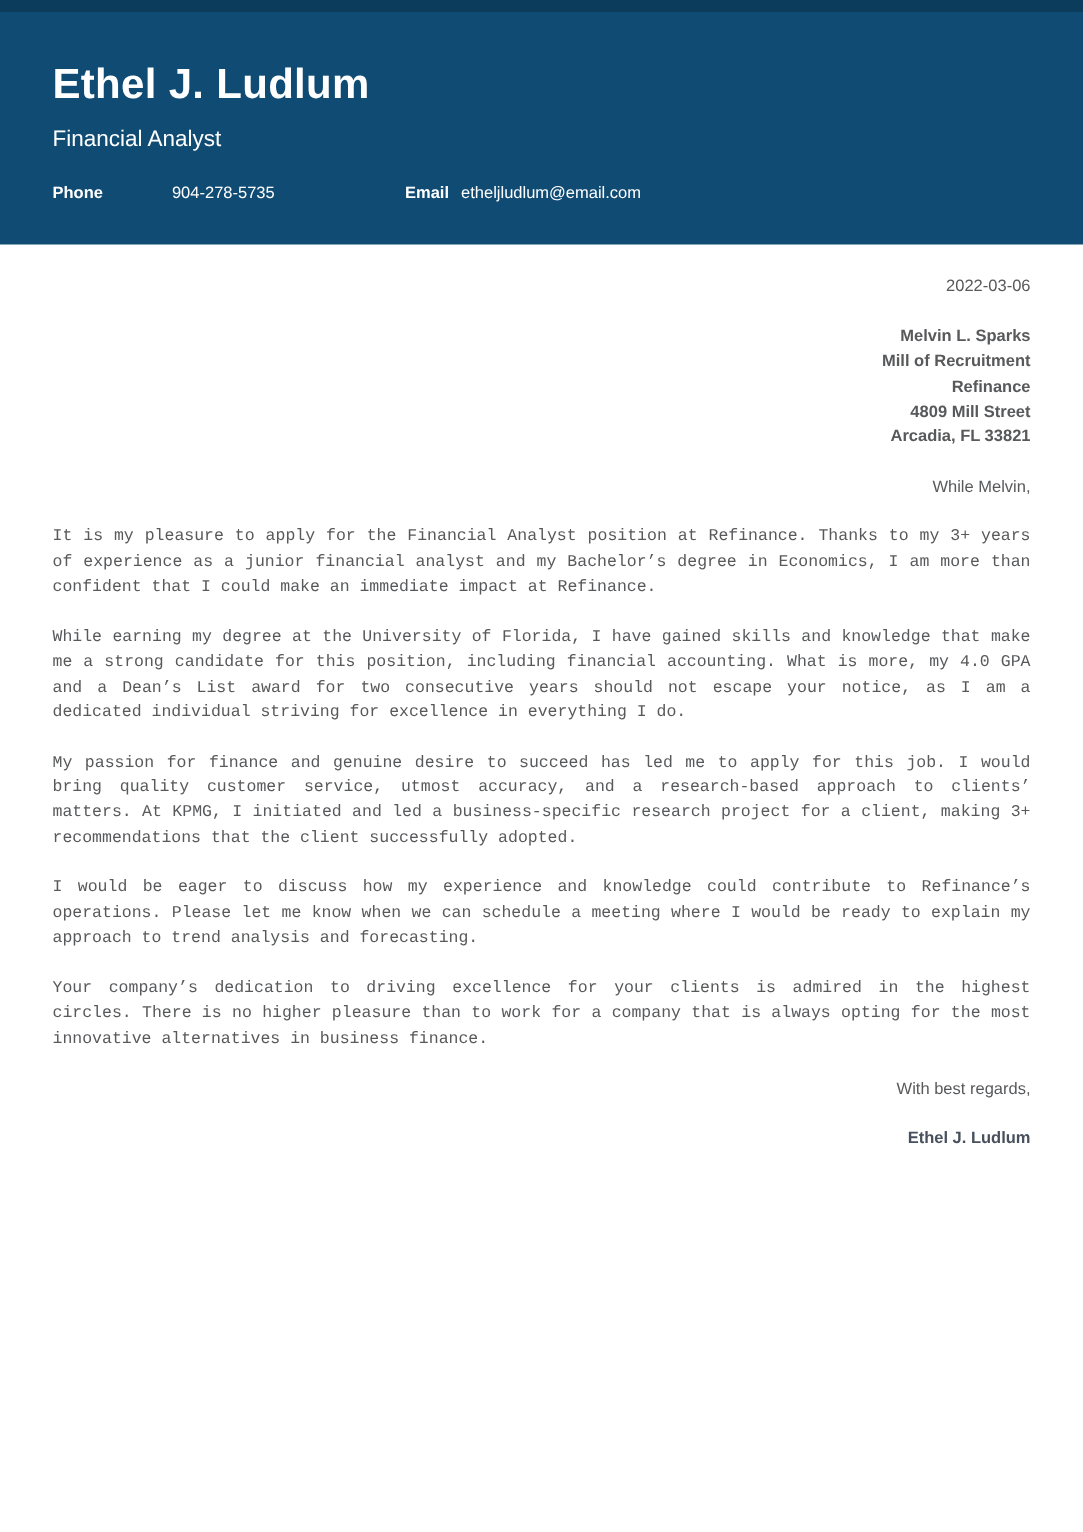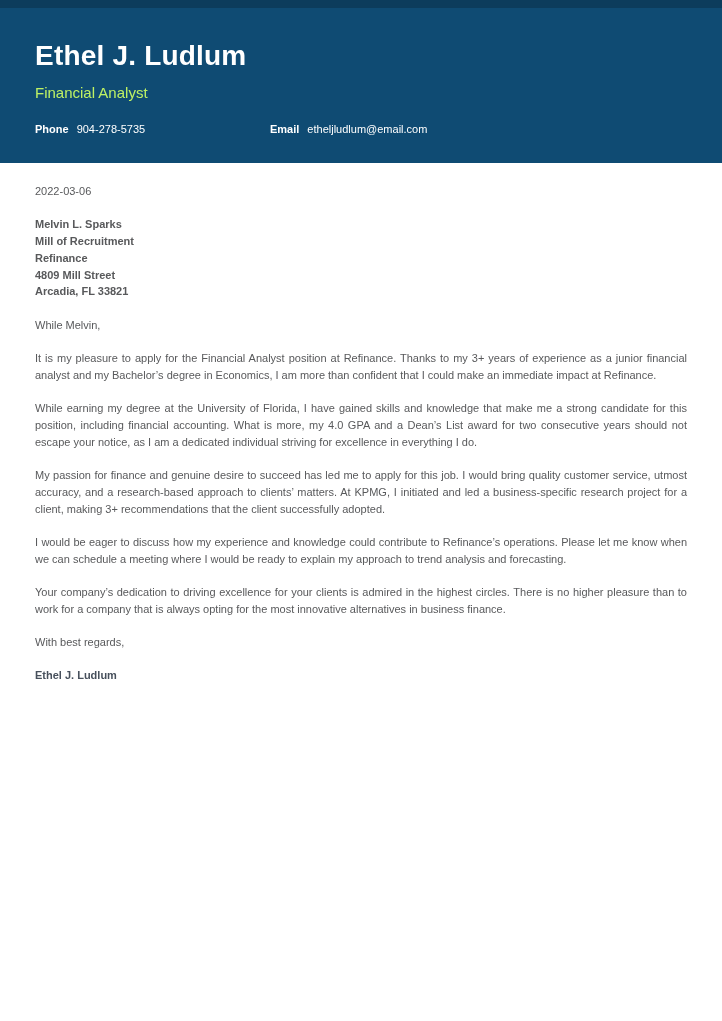--- a/index.html
+++ b/index.html
@@ -36,56 +36,59 @@
     font-size: 28px;
     line-height: 1;
     font-weight: bold;
     color: #ffffff;
     letter-spacing: 0.2px;
   }
   .candidate-title {
     margin-top: 14px;
     font-size: 15px;
     line-height: 17px;
-    color: #bef264;
+    color: #ffffff;
   }
   .contact-row {
     display: flex;
     margin-top: 22px;
     font-size: 11px;
     line-height: 13px;
     color: #ffffff;
   }
   .contact-item {
     display: flex;
     align-items: baseline;
   }
   .contact-item.phone {
     width: 235px;
     flex: 0 0 235px;
+    gap: 38px;
   }
   .contact-label {
     font-weight: bold;
     margin-right: 8px;
   }
   
   .letter {
     padding: 20px 35px 0 35px;
     color: #58595b;
     font-size: 11px;
     line-height: 16.8px;
   }
   .block {
     margin: 0;
+    text-align: right;
   }
   .block + .block {
     margin-top: 16.5px;
   }
   .para {
     text-align: justify;
+    font-family: Liberation Mono, monospace;
   }
   .recipient-line {
     display: block;
     font-weight: bold;
   }
   .signature {
     font-weight: bold;
     color: #47505c;
   }
 </style>

